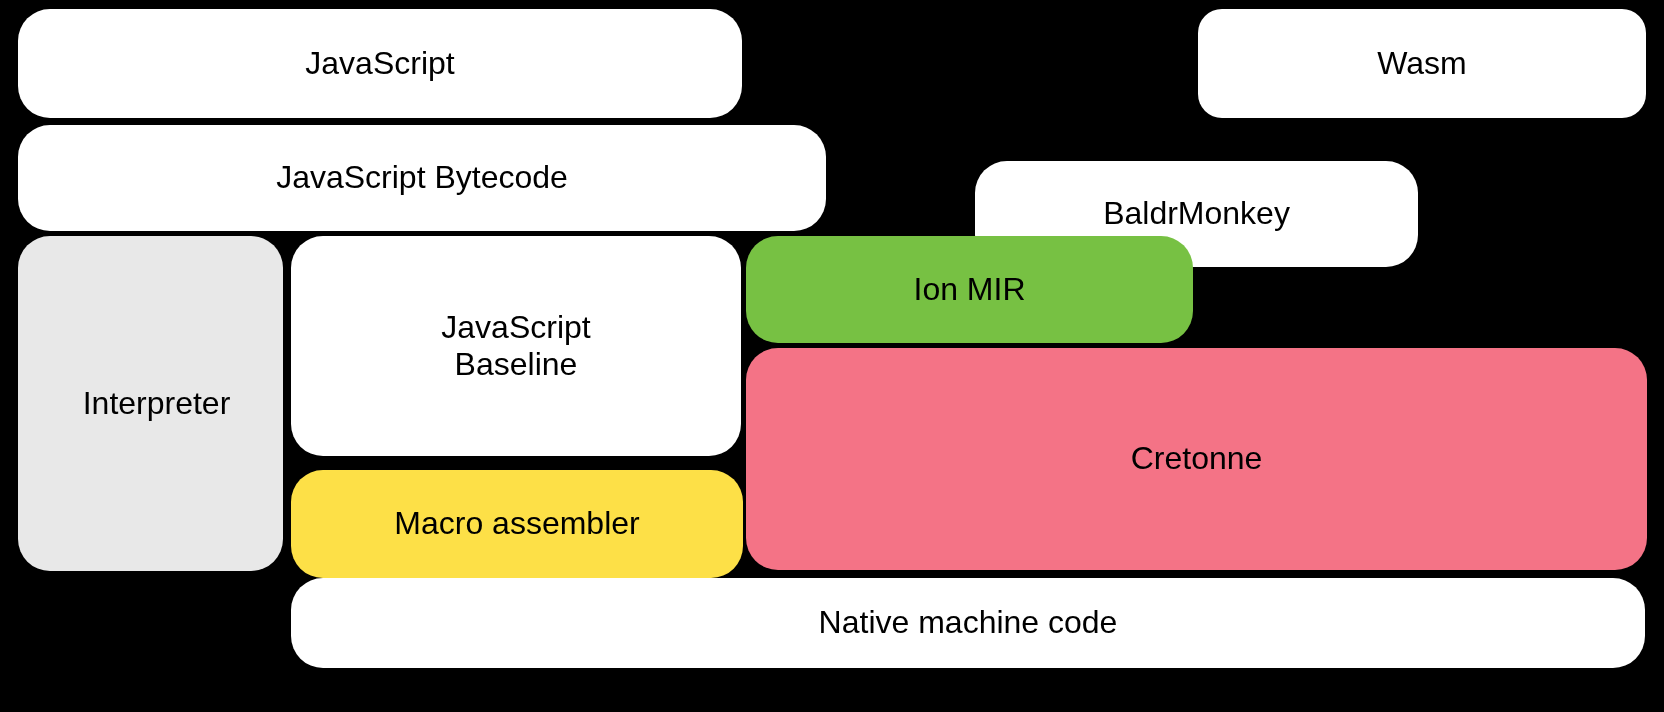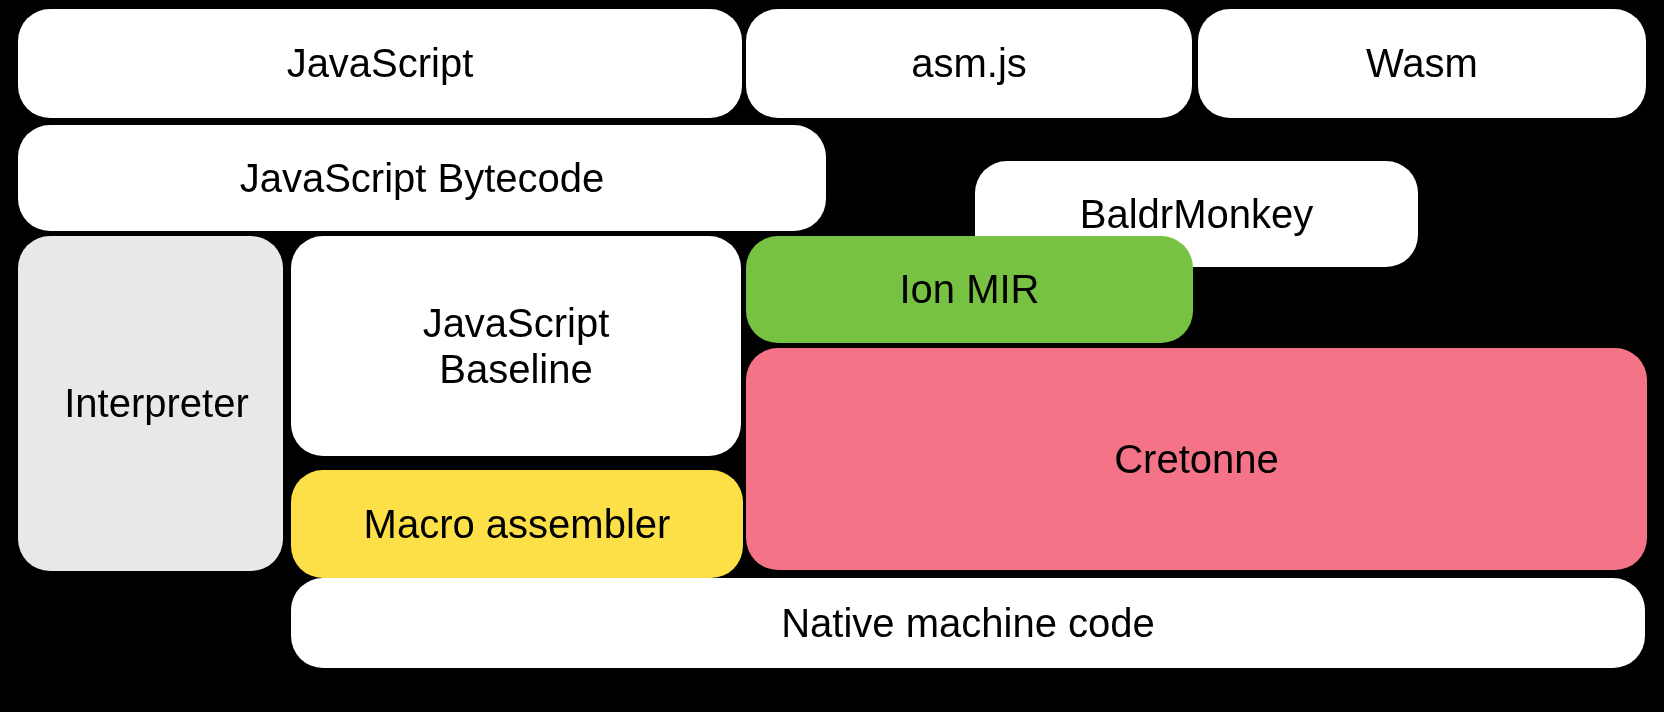--- a/index.html
+++ b/index.html
@@ -11,50 +11,47 @@
   }
   .box{
     position:absolute;
     border-radius:32px;
     display:flex;
     align-items:center;
     justify-content:center;
     box-sizing:border-box;
   }
   .box-label{
-    font-size:40px;
+    font-size:32px;
     line-height:1.16;
     white-space:pre-line;
     text-align:center;
   }
   
   .b-javascript {left:18px;   top:9px;   width:724px;  height:109px;}
   .b-asmjs      {left:746px;  top:9px;   width:446px;  height:109px;}
-  .b-wasm       {left:1198px; top:9px;   width:448px;  height:109px;}
+  .b-wasm       {left:1198px; top:9px;   width:448px;  height:109px;border-radius:24px;}
   .b-bytecode   {left:18px;   top:125px; width:808px;  height:106px;}
   .b-baldrmonkey{left:975px;  top:125px; width:443px;  height:106px;}
   .b-interpreter{left:18px;   top:236px; width:265px;  height:335px;}
   .b-baseline   {left:291px;  top:236px; width:450px;  height:220px;}
   .b-ionmir     {left:746px;  top:236px; width:447px;  height:107px;}
   .b-cretonne   {left:746px;  top:348px; width:901px;  height:222px;}
   .b-macro      {left:291px;  top:463px; width:452px;  height:108px;}
   .b-native     {left:291px;  top:578px; width:1354px; height:90px;}
 </style>
 </head>
 <body>
 
 <div id="stage" style="background: rgb(0, 0, 0); color: rgb(0, 0, 0);">
 
   <div class="box b-javascript" style="background: rgb(255, 255, 255);">
     <span class="box-label">JavaScript</span>
   </div>
 
-  <div class="box b-asmjs" style="background: rgb(255, 255, 255);">
-    <span class="box-label">asm.js</span>
-  </div>
 
   <div class="box b-wasm" style="background: rgb(255, 255, 255);">
     <span class="box-label">Wasm</span>
   </div>
 
   <div class="box b-bytecode" style="background: rgb(255, 255, 255);">
     <span class="box-label">JavaScript Bytecode</span>
   </div>
 
   <div class="box b-baldrmonkey" style="background: rgb(255, 255, 255); margin-top: 36px;">

